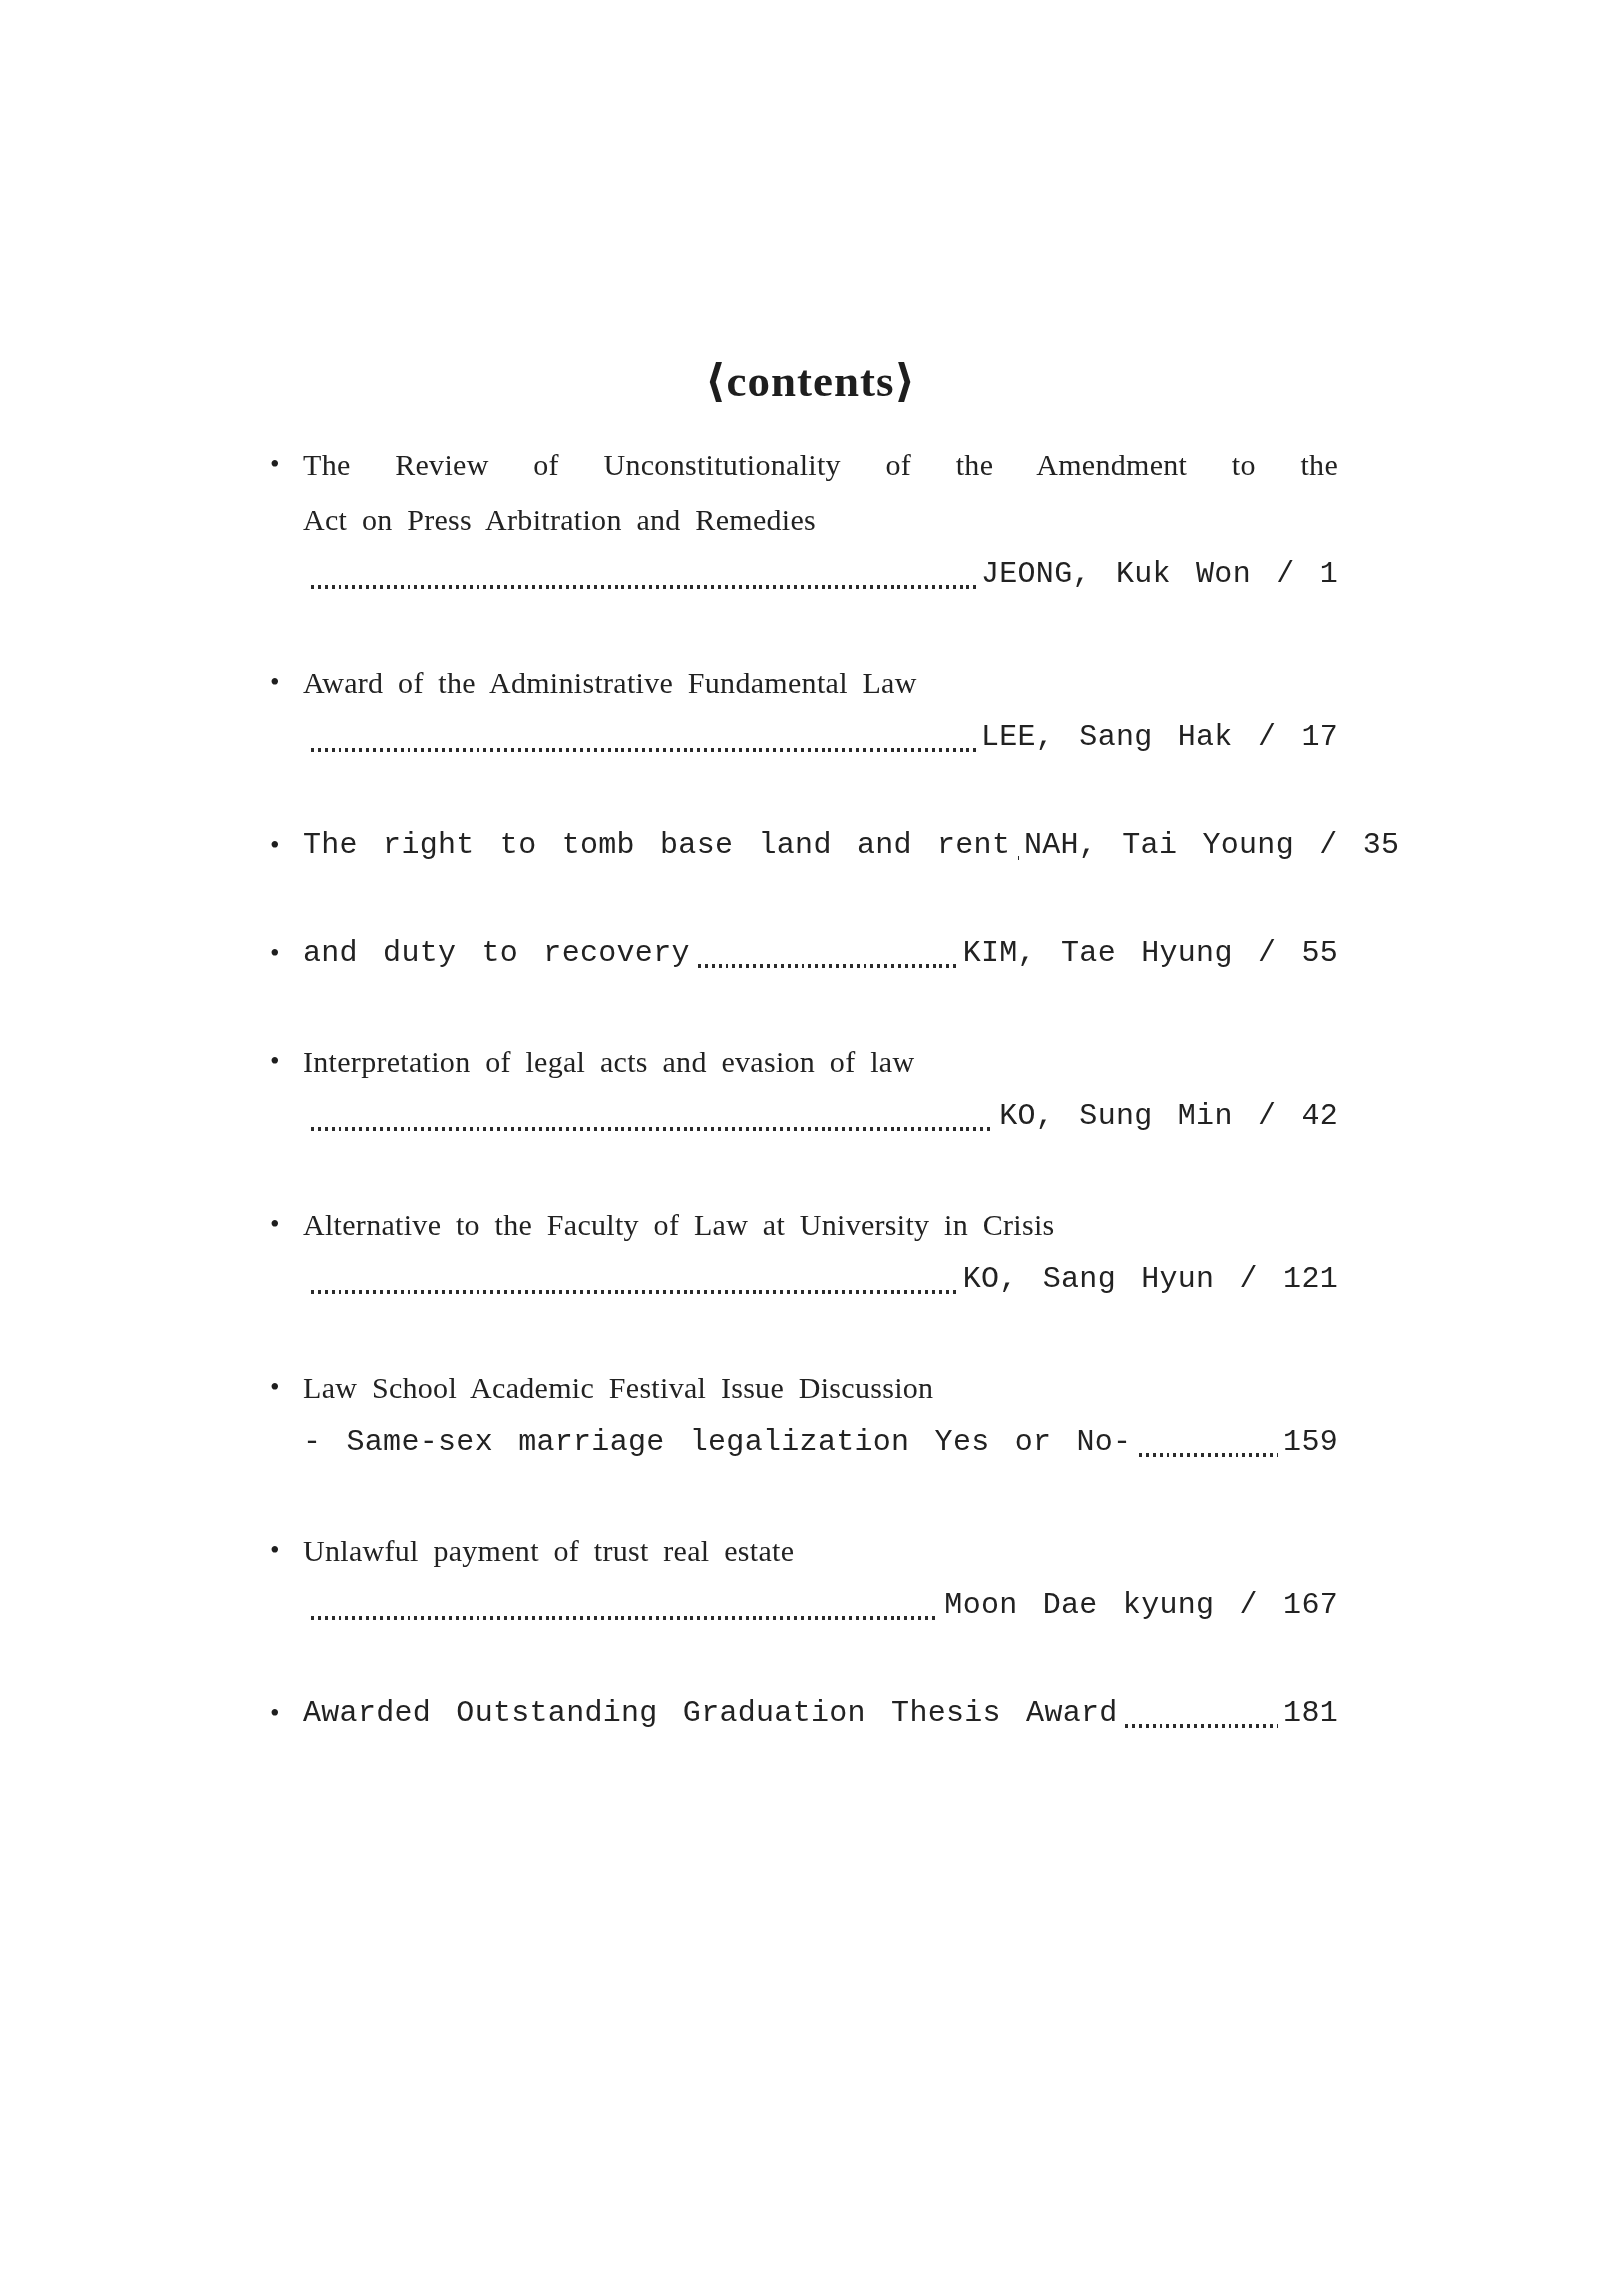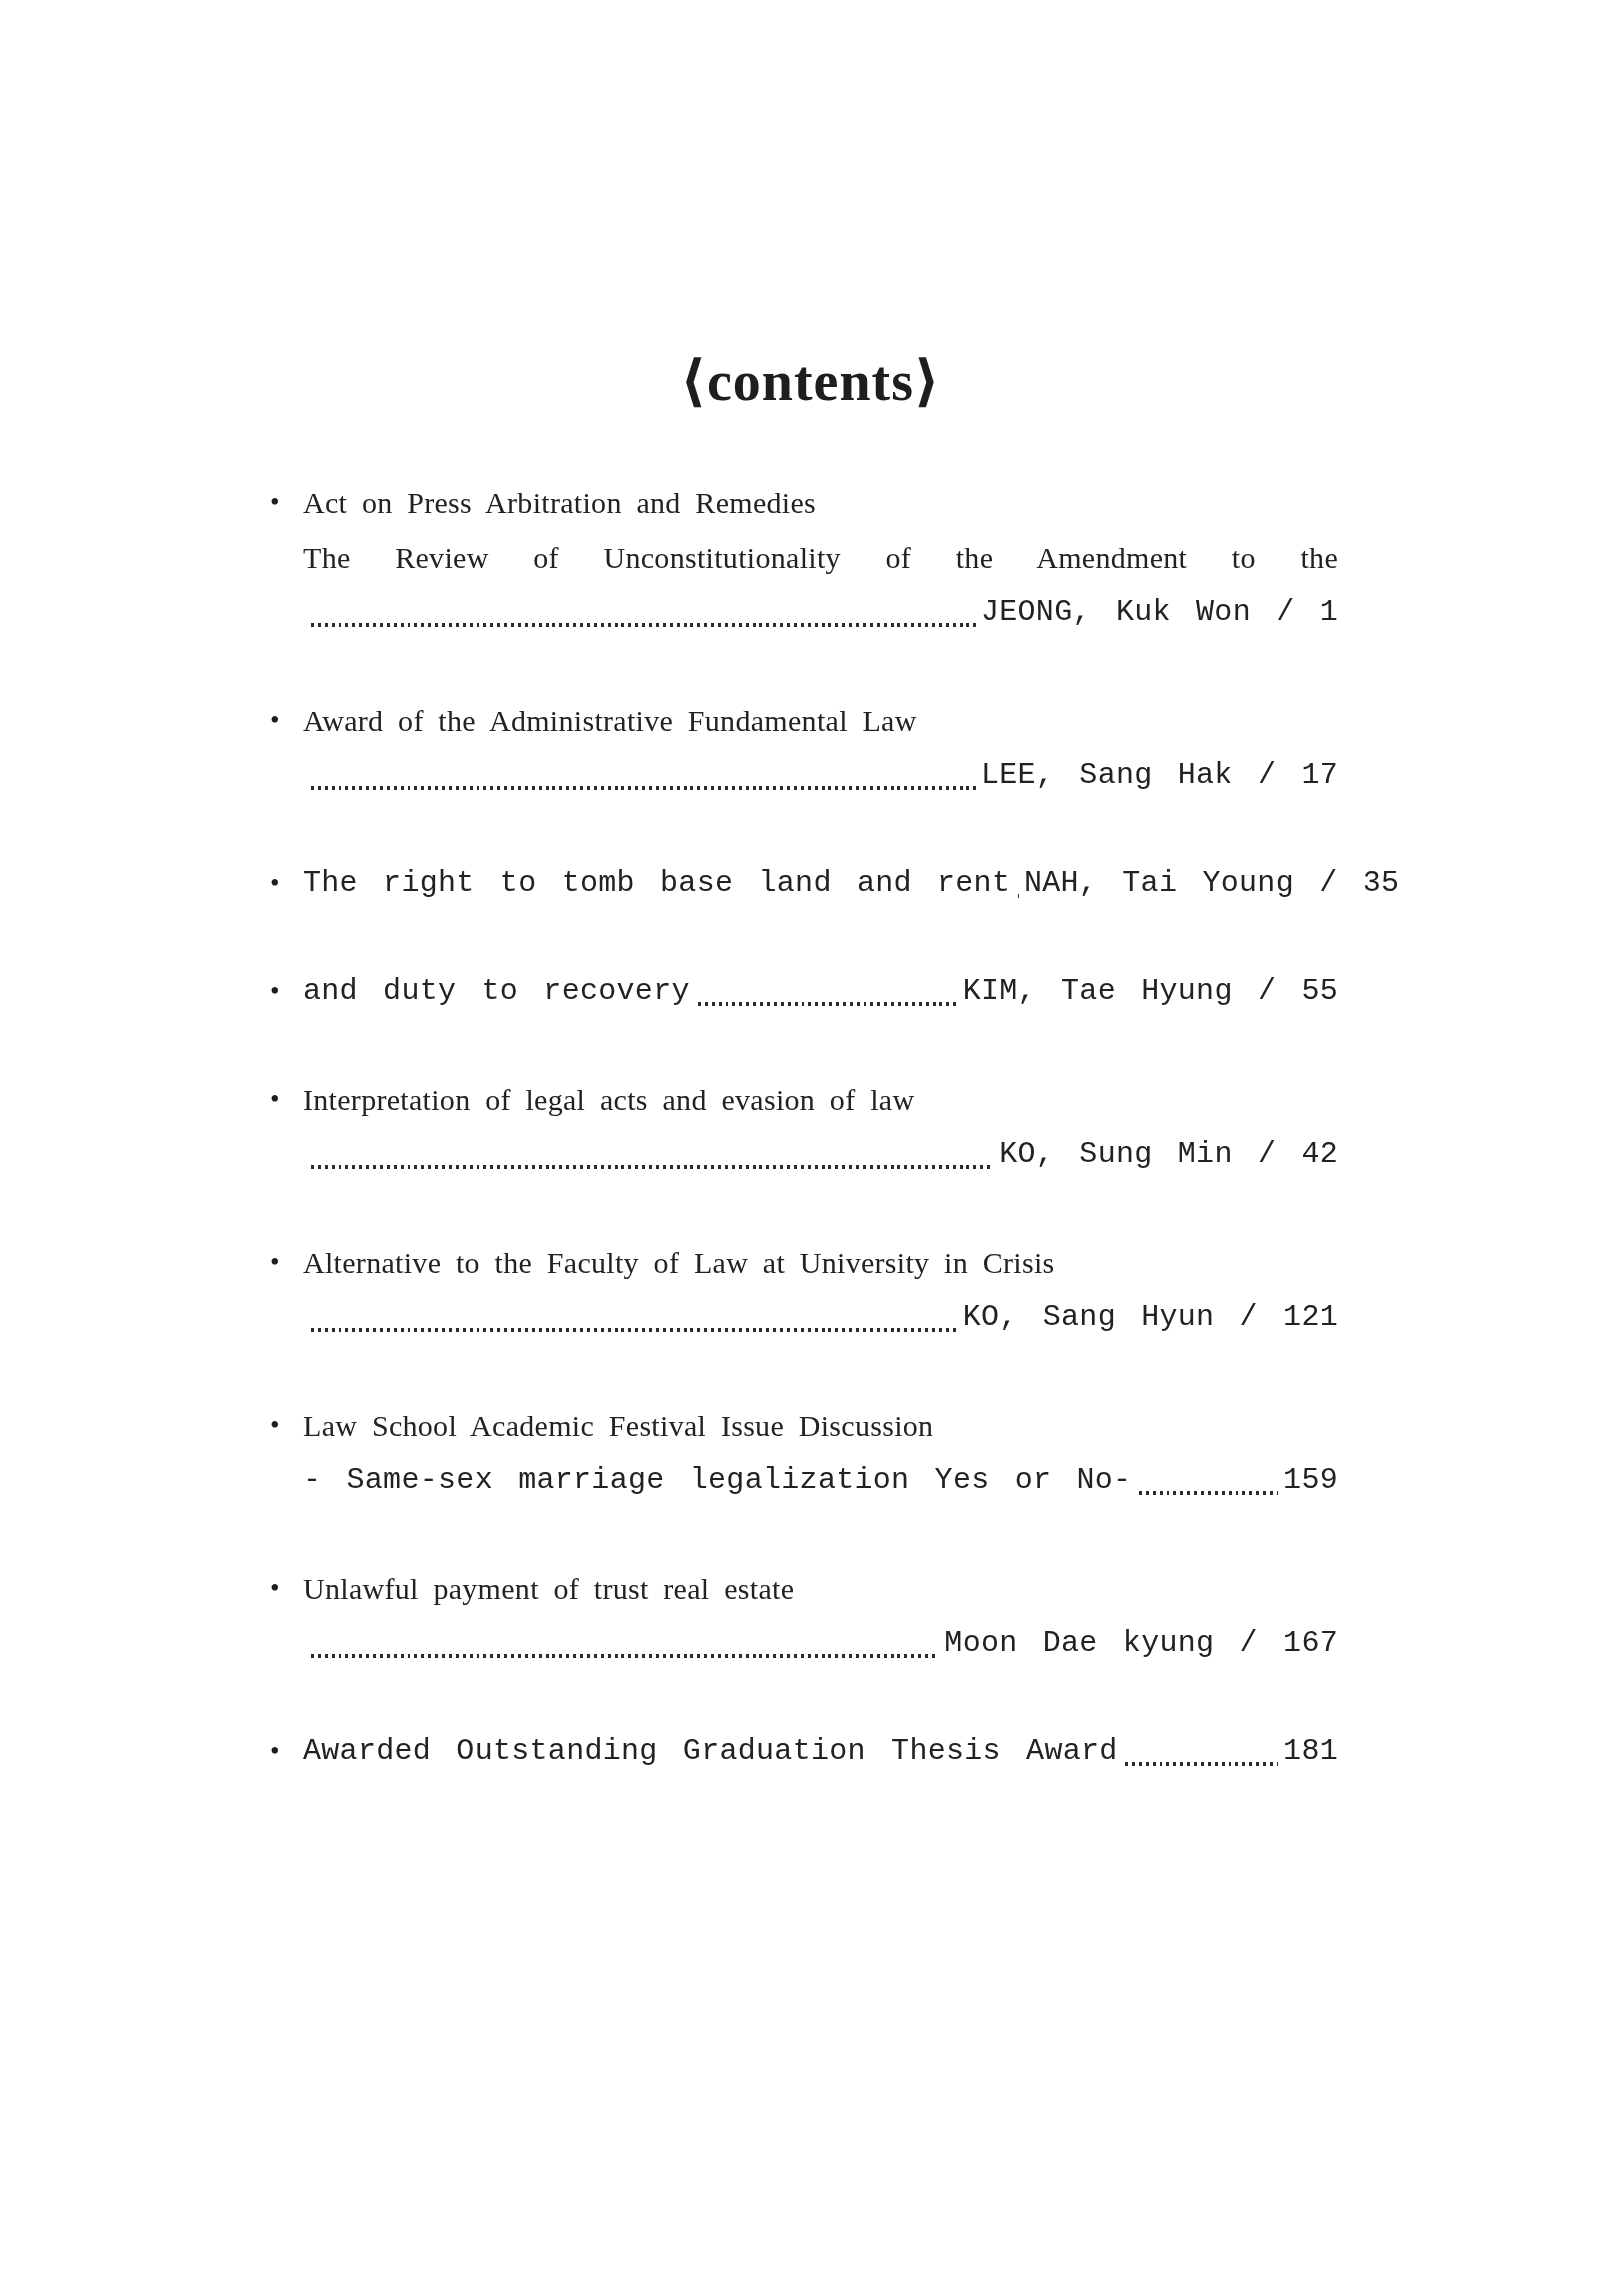--- a/index.html
+++ b/index.html
@@ -12,25 +12,25 @@
     color: #222222;
     overflow: hidden;
   }
   .page {
     width: 100%;
     height: 100%;
     padding-top: 356px;
   }
   .page-title {
     text-align: center;
-    font-size: 56px;
+    font-size: 45px;
     font-weight: 700;
     letter-spacing: 1px;
     line-height: 51px;
-    margin-bottom: 68px;
+    margin-bottom: 30px;
     color: #1e1e1e;
   }
   .toc {
     margin-left: 268px;
     width: 1070px;
     font-size: 30px;
     letter-spacing: 0.3px;
     word-spacing: 6.9px;
   }
   .entry {
@@ -79,22 +79,22 @@
 <body>
 
 <div class="page">
 
   <h1 class="page-title">⟨contents⟩</h1>
 
   <div class="toc">
 
     <div class="entry">
       <span class="bullet">•</span>
+      <div class="line justify">The Review of Unconstitutionality of the Amendment to the</div>
       <div class="line">Act on Press Arbitration and Remedies</div>
-      <div class="line justify">The Review of Unconstitutionality of the Amendment to the</div>
       <div class="leader-row">
         <span class="dots"></span>
         <span class="author">JEONG, Kuk Won / 1</span>
       </div>
     </div>
 
     <div class="entry">
       <span class="bullet">•</span>
       <div class="line">Award of the Administrative Fundamental Law</div>
       <div class="leader-row">

